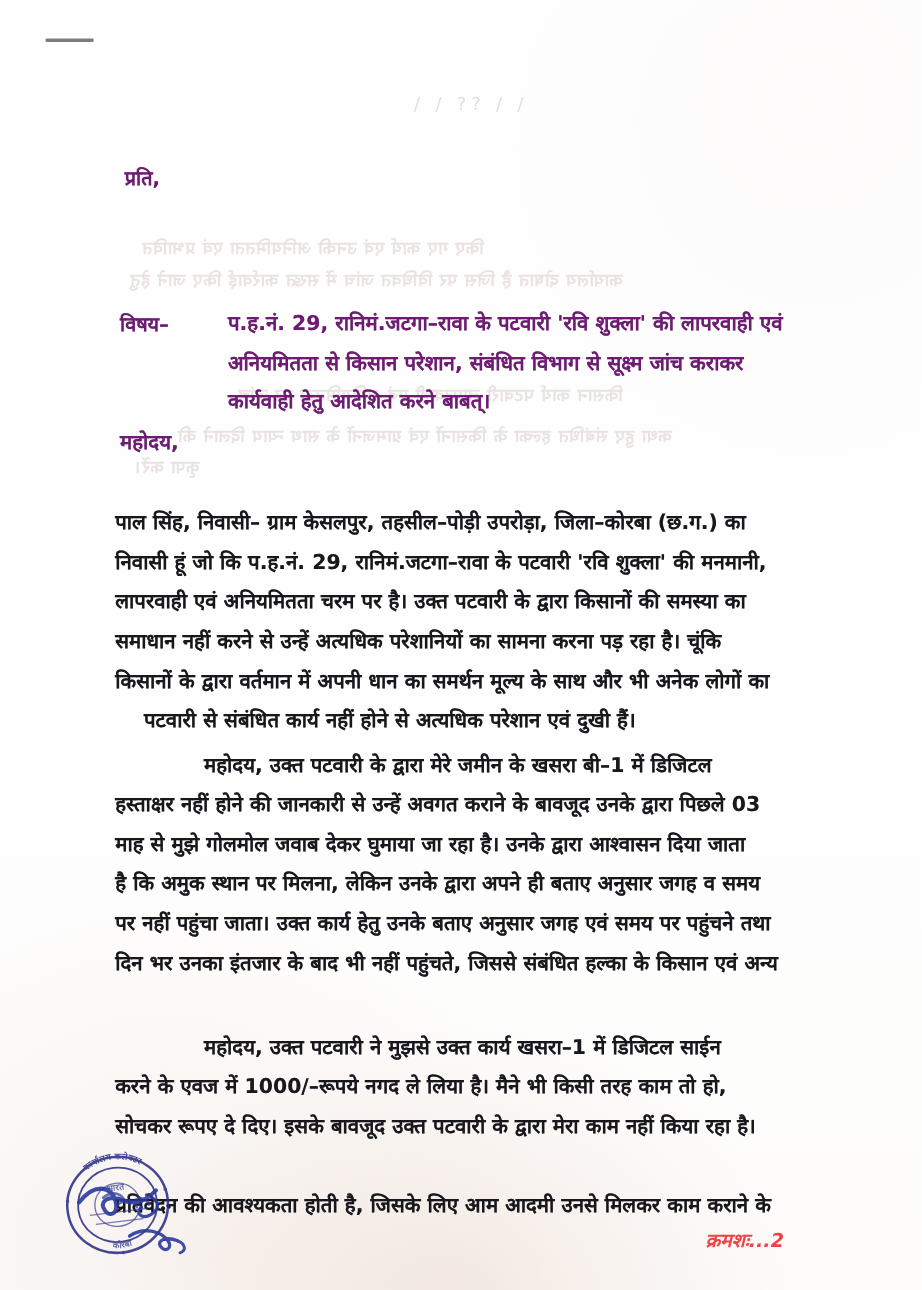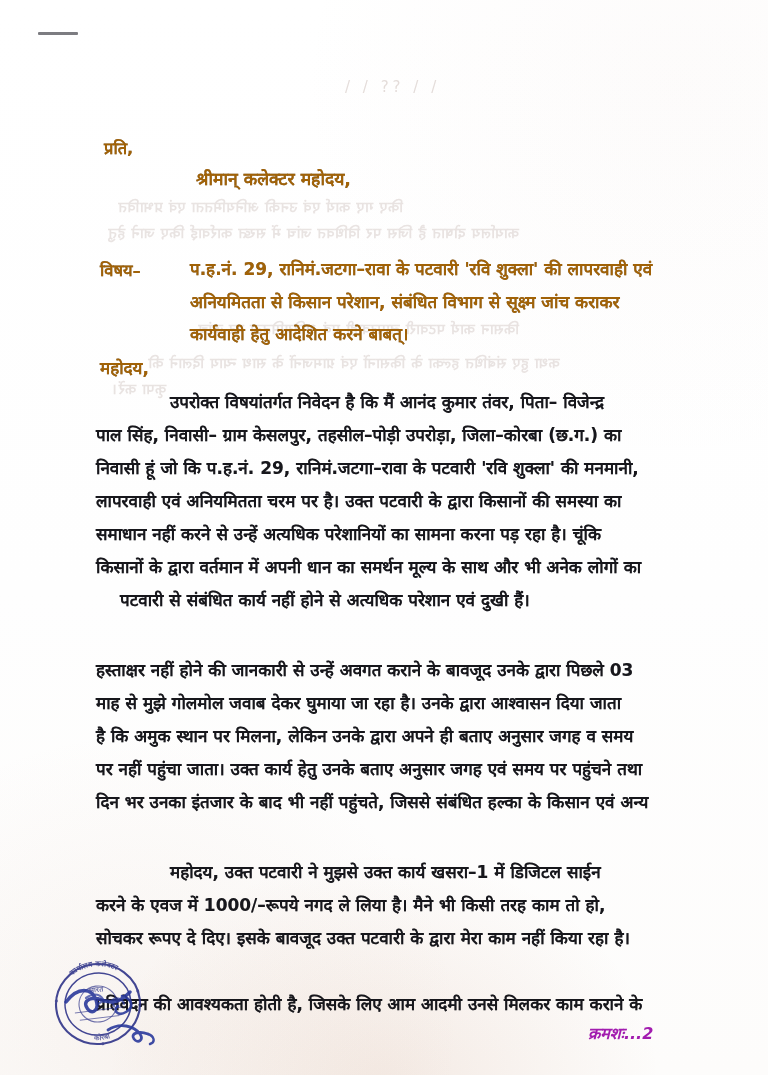--- a/index.html
+++ b/index.html
@@ -66,21 +66,21 @@
     color: #cfc2bd;
     opacity: .55;
     letter-spacing: 4px;
     filter: blur(0.5px);
   }
 
   
   .ink {
     position: absolute;
     font-weight: 700;
-    color: #a16207;
+    color: #701a75;
     white-space: nowrap;
     text-shadow: 0 0 0.5px rgba(20,20,25,0.45);
   }
 
   .to-label   { left: 104px; top: 136px;  font-size: 16.5px; }
   .addr-1     { left: 196px; top: 166px;  font-size: 17.5px; }
   .addr-2     { left: 196px; top: 196px;  font-size: 17.5px; }
 
   .subj-label { left: 100px; top: 258px;  font-size: 16.5px; }
   .subj-l1    { left: 190px; top: 257px;  font-size: 17px; }
@@ -101,21 +101,21 @@
   .body-line.indent { left: 170px; }
 
   
   .footer-cont {
     position: absolute;
     left: 588px;
     top: 1022px;
     font-size: 16px;
     font-weight: 700;
     font-style: italic;
-    color: #a21caf;
+    color: #ef4444;
   }
 
   
   .stamp {
     position: absolute;
     left: 44px;
     top: 952px;
     width: 108px;
     height: 100px;
     pointer-events: none;
@@ -149,37 +149,36 @@
   <div class="bleed" style="left:118px; top:196px;">किए गए कार्य एवं उनकी अनियमितता एवं प्रभावित</div>
   <div class="bleed" style="left:108px; top:222px;">कार्यालय दोषात है जिस पर विधिवत जांच में सख्त कार्रवाई किए जाने हेतु</div>
   <div class="bleed" style="left:198px; top:318px;">किसान कार्य पटवारी लापरवाही एवं अनियमितता पर जांच</div>
   <div class="bleed" style="left:148px; top:352px;">कथा हुए संबंधित हल्का के किसानों एवं ग्रामजनों के साथ न्याय दिलाने की</div>
   <div class="bleed" style="left:112px; top:378px;">कृपा करें।</div>
 
   <div class="top-dash"></div>
   <div class="top-date">/ / ?? / /</div>
 
   <div class="ink to-label">प्रति,</div>
-  <div class="ink addr-1">श्रीमान् कलेक्टर महोदय,</div>
 
   <div class="ink subj-label">विषय–</div>
   <div class="ink subj-l1">प.ह.नं. 29, रानिमं.जटगा–रावा के पटवारी 'रवि शुक्ला' की लापरवाही एवं</div>
   <div class="ink subj-l2">अनियमितता से किसान परेशान, संबंधित विभाग से सूक्ष्म जांच कराकर</div>
   <div class="ink subj-l3">कार्यवाही हेतु आदेशित करने बाबत्।</div>
 
   <div class="ink salutation">महोदय,</div>
 
-  <div class="body-line indent" style="top:390px;">उपरोक्त विषयांतर्गत निवेदन है कि मैं आनंद कुमार तंवर, पिता– विजेन्द्र</div>
   <div class="body-line" style="top:423px;">पाल सिंह, निवासी– ग्राम केसलपुर, तहसील–पोड़ी उपरोड़ा, जिला–कोरबा (छ.ग.) का</div>
   <div class="body-line" style="top:456px;">निवासी हूं जो कि प.ह.नं. 29, रानिमं.जटगा–रावा के पटवारी 'रवि शुक्ला' की मनमानी,</div>
   <div class="body-line" style="top:489px;">लापरवाही एवं अनियमितता चरम पर है। उक्त पटवारी के द्वारा किसानों की समस्या का</div>
   <div class="body-line" style="top:522px;">समाधान नहीं करने से उन्हें अत्यधिक परेशानियों का सामना करना पड़ रहा है। चूंकि</div>
   <div class="body-line" style="top:555px;">किसानों के द्वारा वर्तमान में अपनी धान का समर्थन मूल्य के साथ और भी अनेक लोगों का</div>
   <div class="body-line" style="top:588px;margin-left:24px;">पटवारी से    संबंधित कार्य नहीं होने से अत्यधिक परेशान एवं दुखी हैं।</div>
 
+  <div class="body-line indent" style="top:625px;">महोदय, उक्त पटवारी के द्वारा मेरे जमीन के खसरा बी–1 में डिजिटल</div>
   <div class="body-line" style="top:658px;">हस्ताक्षर नहीं होने की जानकारी से उन्हें अवगत कराने के बावजूद उनके द्वारा पिछले 03</div>
   <div class="body-line" style="top:691px;">माह से मुझे गोलमोल जवाब देकर घुमाया जा रहा है। उनके द्वारा आश्वासन दिया जाता</div>
   <div class="body-line" style="top:724px;">है कि अमुक स्थान पर मिलना, लेकिन उनके द्वारा अपने ही बताए अनुसार जगह व समय</div>
   <div class="body-line" style="top:757px;">पर नहीं पहुंचा जाता। उक्त कार्य हेतु उनके बताए अनुसार जगह एवं समय पर पहुंचने तथा</div>
   <div class="body-line" style="top:790px;">दिन भर उनका इंतजार के बाद भी नहीं पहुंचते, जिससे संबंधित हल्का के किसान एवं अन्य</div>
 
   <div class="body-line indent" style="top:860px;">महोदय, उक्त पटवारी ने मुझसे उक्त कार्य खसरा–1 में डिजिटल साईन</div>
   <div class="body-line" style="top:893px;">करने के एवज में 1000/–रूपये नगद ले लिया है। मैने भी किसी तरह काम तो हो,</div>
   <div class="body-line" style="top:926px;">सोचकर रूपए दे दिए। इसके बावजूद उक्त पटवारी के द्वारा मेरा काम नहीं किया रहा है।</div>
   <div class="body-line" style="top:992px;">प्रतिवेदन की आवश्यकता होती है, जिसके लिए आम आदमी उनसे मिलकर काम कराने के</div>

